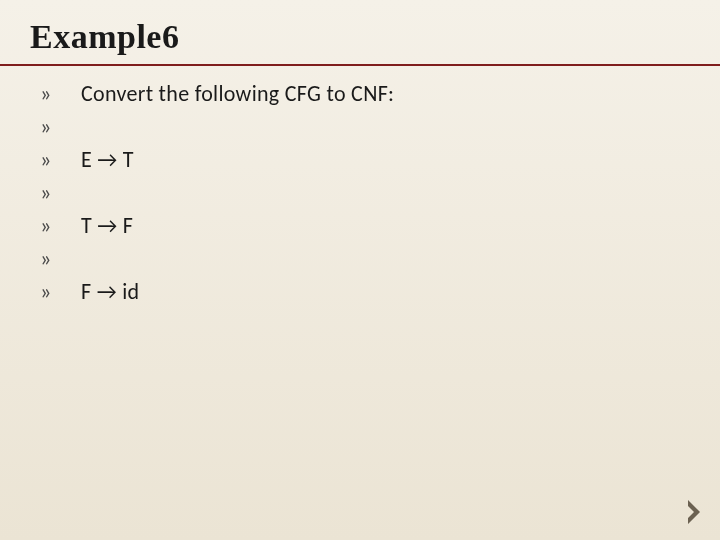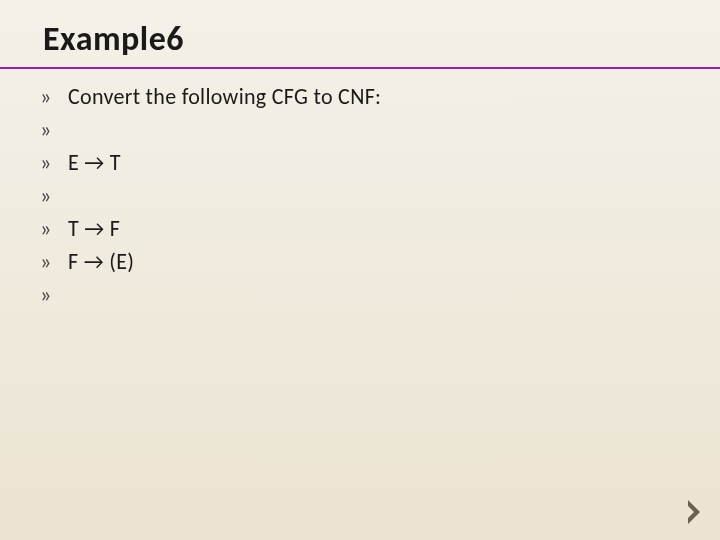--- a/index.html
+++ b/index.html
@@ -5,22 +5,23 @@
     * { margin: 0; padding: 0; box-sizing: border-box; }
     body {
       width: 720px;
       height: 540px;
       background: linear-gradient(to bottom, #f5f1e8 0%, #ebe4d4 100%);
       font-family: Calibri, 'Segoe UI', Arial, sans-serif;
       position: relative;
       overflow: hidden;
     }
     .title-area {
-      padding: 18px 30px 8px 43px;
-      border-bottom: 2px solid #a21caf;
+      padding: 18px 30px 8px 30px;
+      border-bottom: 2px solid #7f1d1d;
+      font-family: Liberation Serif, serif;
     }
     .title {
       font-size: 34px;
       font-weight: 700;
       color: #1a1a1a;
       letter-spacing: 0.5px;
     }
     .content {
       padding: 14px 40px 0 40px;
     }
@@ -33,20 +34,21 @@
     }
     .bullet {
       width: 28px;
       flex-shrink: 0;
       color: #4a4a4a;
       font-weight: 400;
     }
     .bullet-text {
       white-space: pre;
       letter-spacing: 0.3px;
+      margin-left: 13px;
     }
     .corner-chevron {
       position: absolute;
       right: 16px;
       bottom: 14px;
       color: #6b6151;
       font-size: 28px;
       font-weight: 900;
     }
     .corner-chevron svg {
@@ -76,24 +78,24 @@
   </div>
   <div class="bullet-line">
     <span class="bullet">»</span>
   </div>
   <div class="bullet-line">
     <span class="bullet">»</span>
     <span class="bullet-text">T → F</span>
   </div>
   <div class="bullet-line">
     <span class="bullet">»</span>
-    <span class="bullet-text">F → (E)</span>
   </div>
   <div class="bullet-line">
     <span class="bullet">»</span>
+    <span class="bullet-text">F → id</span>
   </div>
 </div>
 
 <div class="corner-chevron">
   <svg viewBox="0 0 18 28">
     <path d="M 2 2 L 14 14 L 2 26 L 2 20 L 8 14 L 2 8 Z" fill="#6b6151"></path>
   </svg>
 </div>
 
 </body></html>

